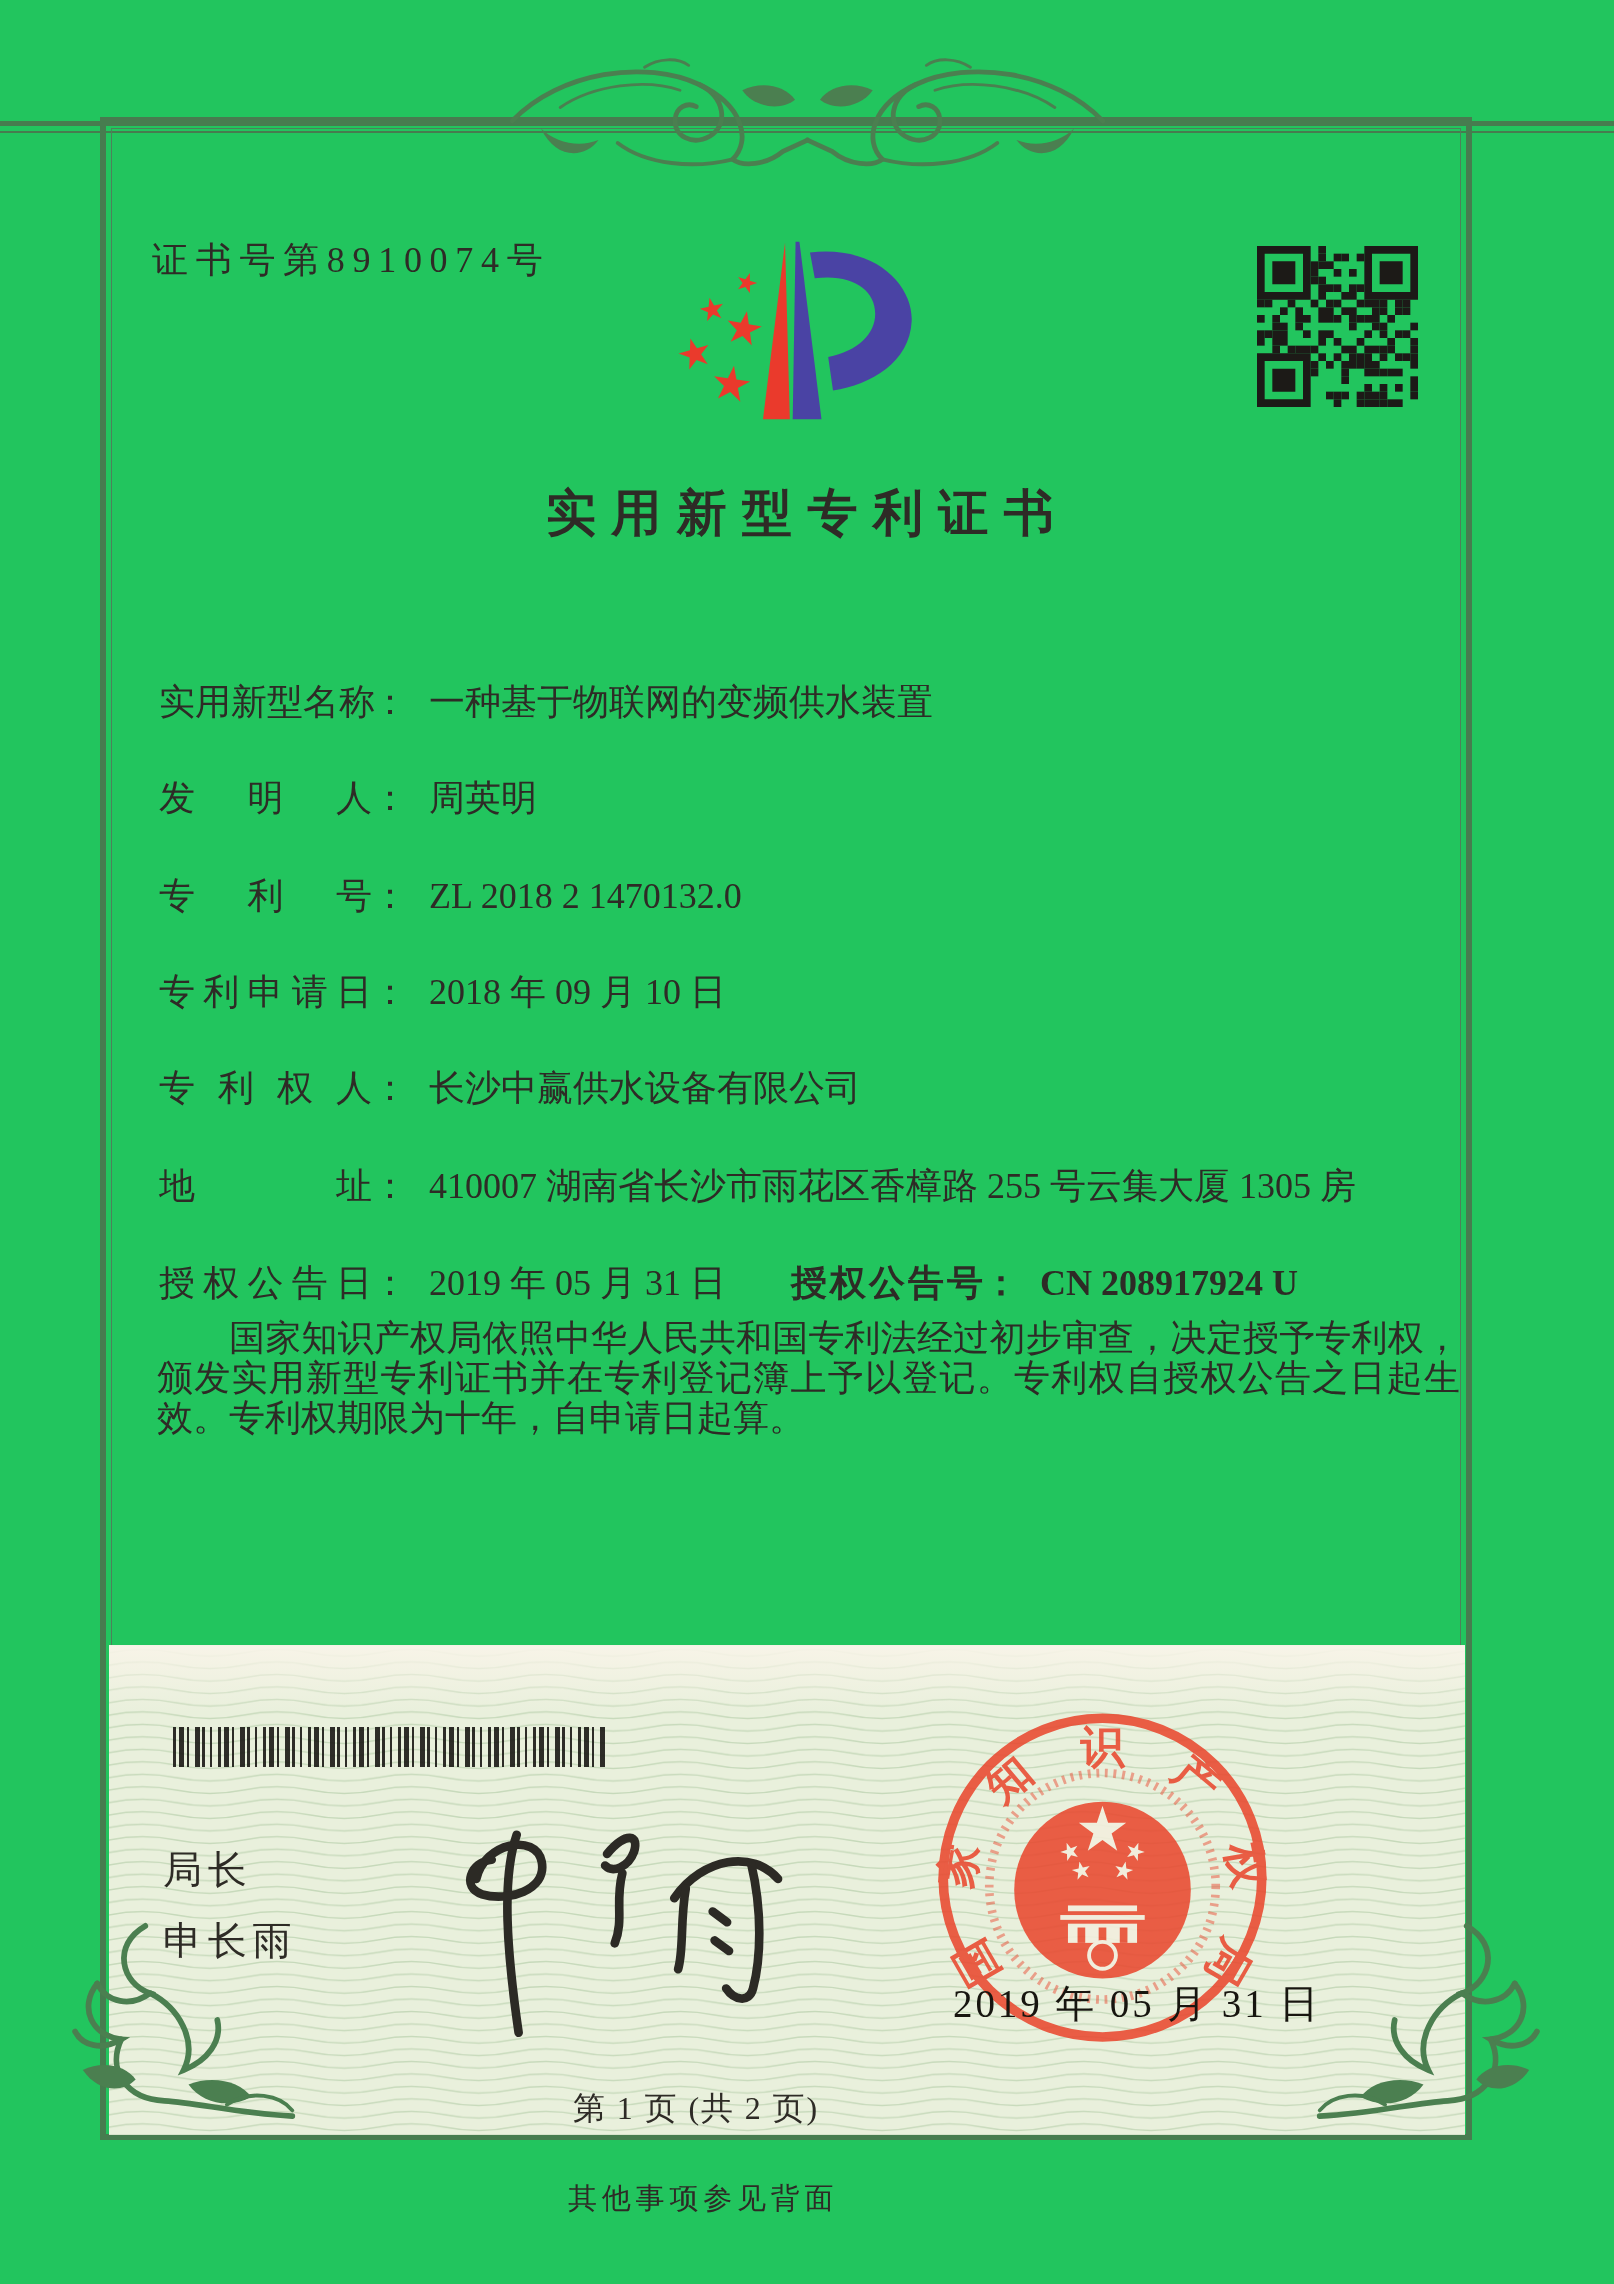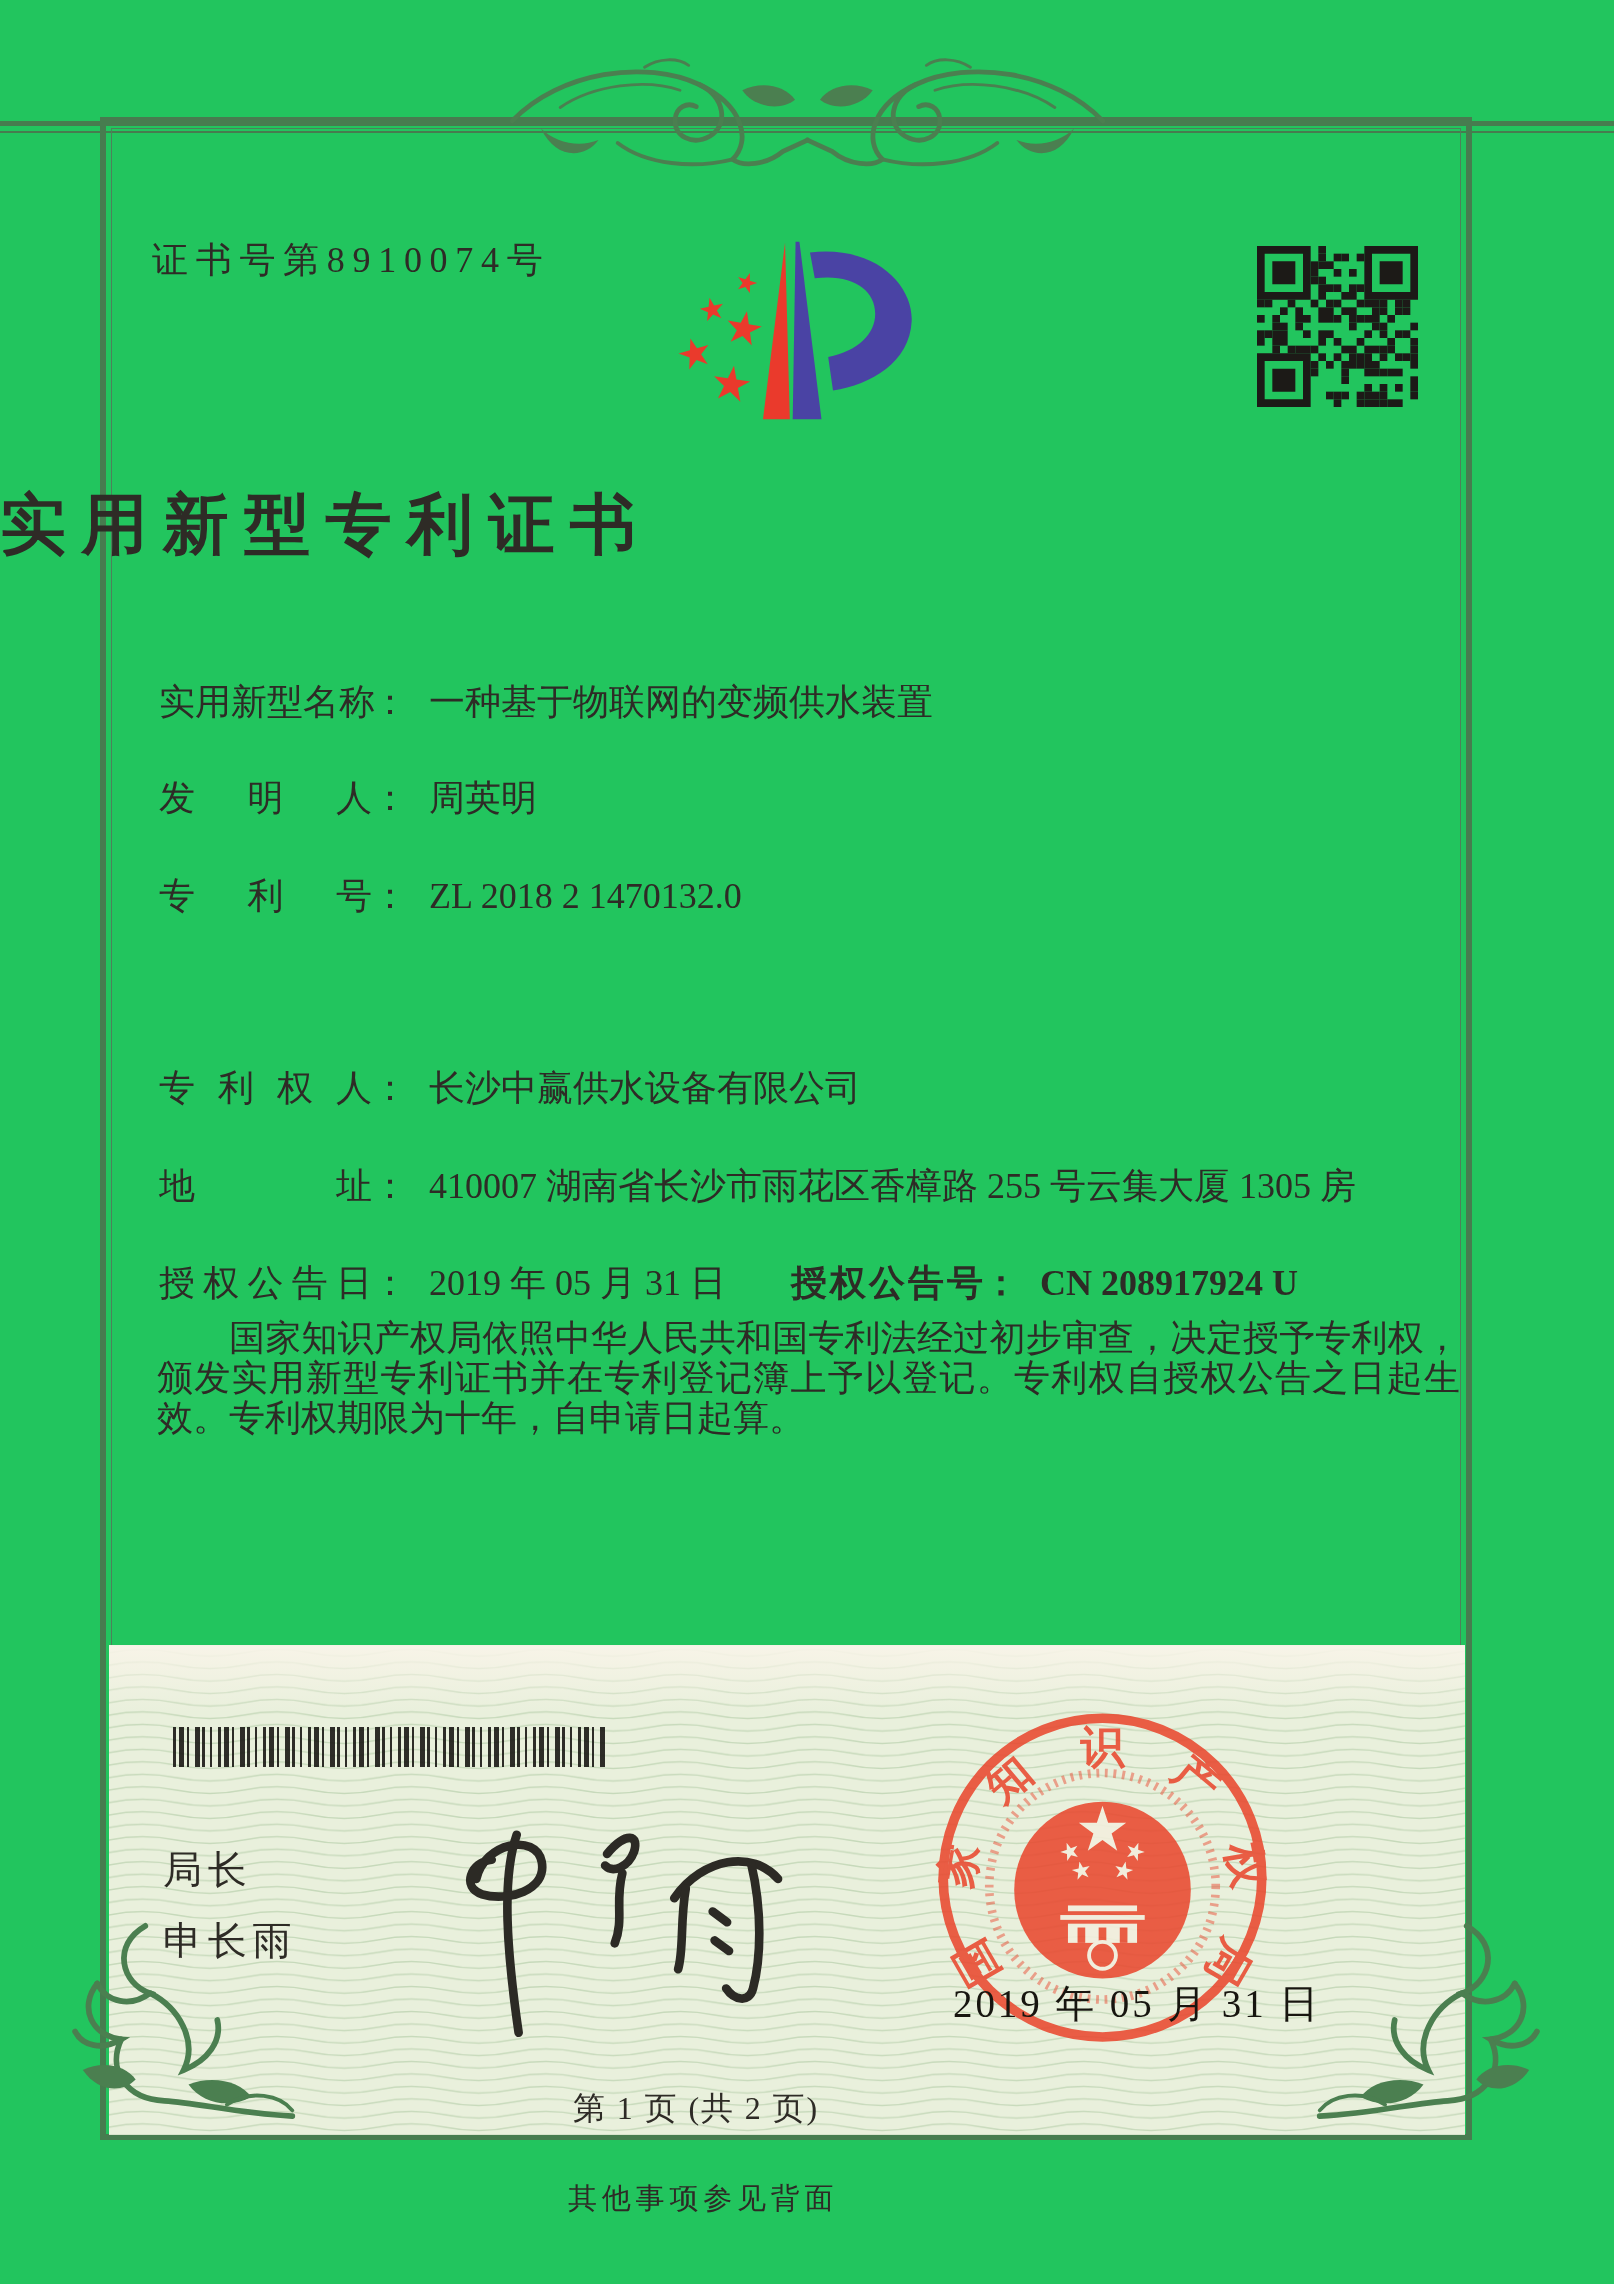--- a/index.html
+++ b/index.html
@@ -10,22 +10,22 @@
   .band2{position:absolute;left:0;right:0;top:131px;height:1.9px;background:#477c4f;}
   
   .frame{position:absolute;left:100px;top:117px;width:1372px;height:2023px;
          border:6.7px solid #477c4f;box-sizing:border-box;}
   .frame-inner{position:absolute;inset:4.8px;border:1.9px solid #4d815a;}
   
   .guilloche{position:absolute;left:109px;top:1645px;width:1356px;height:490px;}
   .cert-no{position:absolute;left:152px;top:236px;font-size:36px;letter-spacing:7.7px;}
   .logo{position:absolute;left:668px;top:229px;}
   .qr{position:absolute;left:1257px;top:246px;}
-  .title{position:absolute;left:0;right:0;top:480px;
-         font-size:66px;font-weight:700;letter-spacing:15.4px;}
+  .title{position:absolute;left:0;right:0;top:480px;text-align:center;
+         font-size:50px;font-weight:700;letter-spacing:15.4px;}
   .row{position:absolute;left:159px;font-size:36px;white-space:nowrap;}
   .flabel{display:inline-block;width:213px;text-align:justify;text-align-last:justify;vertical-align:bottom;}
   .fvalue{margin-left:21px;}
   .pair2{position:absolute;left:632px;top:0;font-weight:bold;}
   .pair2 .flabel{width:192px;}
   .body-text{position:absolute;left:157px;top:1318px;width:1303px;font-size:36px;
              line-height:40px;text-align:justify;}
   .body-text p{margin:0 0 11.5px 0;text-indent:2em;}
   .barcode{position:absolute;left:173px;top:1727px;width:434px;height:40px;opacity:.88;
     background:repeating-linear-gradient(90deg,
@@ -277,20 +277,23 @@
 
   <div class="row" style="top:678px">
     <span class="flabel">实用新型名称</span><span>：</span><span class="fvalue">一种基于物联网的变频供水装置</span>
   </div>
   <div class="row" style="top:774px">
     <span class="flabel">发明人</span><span>：</span><span class="fvalue">周英明</span>
   </div>
   <div class="row" style="top:872px">
     <span class="flabel">专利号</span><span>：</span><span class="fvalue">ZL 2018 2 1470132.0</span>
   </div>
+  <div class="row" style="top:968px">
+    <span class="flabel">专利申请日</span><span>：</span><span class="fvalue">2018 年 09 月 10 日</span>
+  </div>
   <div class="row" style="top:1064px">
     <span class="flabel">专利权人</span><span>：</span><span class="fvalue">长沙中赢供水设备有限公司</span>
   </div>
   <div class="row" style="top:1162px">
     <span class="flabel">地址</span><span>：</span><span class="fvalue">410007 湖南省长沙市雨花区香樟路 255 号云集大厦 1305 房</span>
   </div>
   <div class="row" style="top:1259px">
     <span class="flabel">授权公告日</span><span>：</span><span class="fvalue">2019 年 05 月 31 日</span>
     <span class="pair2">
       <span class="flabel">授权公告号</span><span>：</span><span class="fvalue">CN 208917924 U</span>

